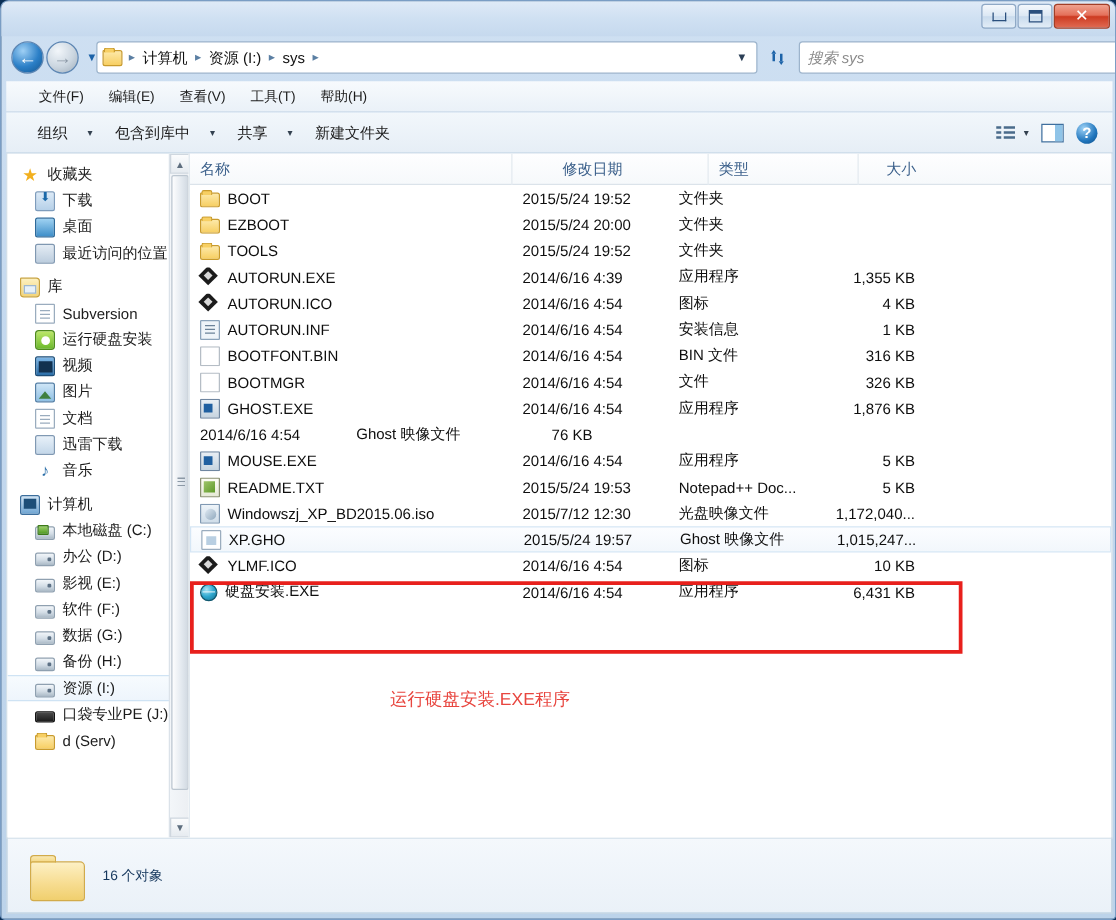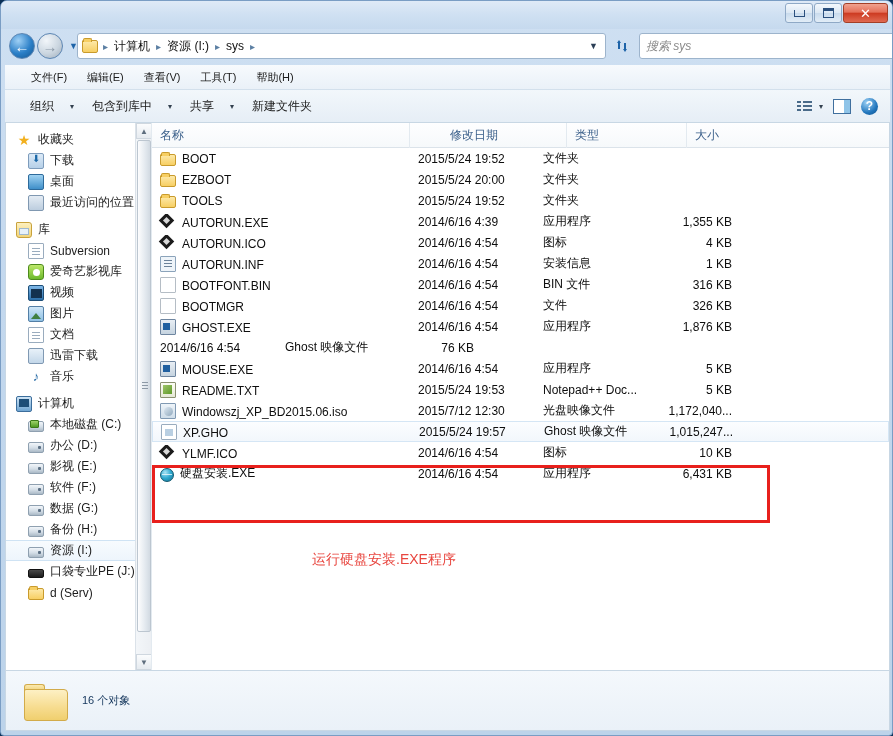--- a/index.html
+++ b/index.html
@@ -151,29 +151,29 @@
     background: linear-gradient(90deg,#fdfdfe,#e3e9ef 60%,#d2dae2); border:1px solid #bcc6d0; border-radius:2px; }
   #sb-thumb::after { content:''; position:absolute; left:4px; top:50%; margin-top:-4px; width:6px; height:8px;
     background: repeating-linear-gradient(180deg,#8c99a6 0 1px, transparent 1px 3px); }
   #sb-arrow-bottom { position:absolute; left:0; bottom:0; }
 
   
   #filelist { position: relative; flex: 1; height: 100%; background: #fff; border-left: 1px solid #e3eaf0; }
   #colheader { display: flex; height: 25px; border-bottom: 1px solid #dbe3ea;
     background: linear-gradient(180deg,#fefeff 0%, #f6f9fb 100%); align-items: center; }
   .colh { font-size: 12px; color: #3a5f8a; padding-left: 8px; border-right: 1px solid #e3eaf0; height: 25px; line-height: 25px; }
-  .colh:last-child { border-right: none; }
+  .colh:last-child { border-right: none; margin-left: 14px; }
   .c-name { width: 258px; }
   .c-date { width: 125px; margin-left: 32px; }
   .c-type { width: 120px; }
   .c-size { width: 87px; text-align: left; }
   .row { display: flex; height: 21px; align-items: center; font-size: 12px; color: #0e0e0e; }
   .row.selected { background: linear-gradient(180deg,#fcfdff 0%,#f2f7fc 100%); border: 1px solid #d5e6f5; }
   .cell { padding-left: 8px; white-space: nowrap; overflow: hidden; }
-  .cell.name { width: 258px; display: flex; align-items: flex-end; gap: 6px; }
+  .cell.name { width: 258px; display: flex; align-items: center; gap: 6px; }
   .cell.date { width: 125px; }
   .cell.type { width: 120px; }
   .cell.size { width: 87px; text-align: right; padding-right: 10px; padding-left: 0; }
   .fic { width: 16px; height: 16px; flex: none; position: relative; display:inline-block; }
   .fic-folder { background: linear-gradient(180deg,#fde9a9 0%,#f7cf63 100%); border:1px solid #c99b2c; border-radius:1px 2px 2px 2px; height:12px; margin-top:2px; }
   .fic-folder::before { content:''; position:absolute; left:0; top:-3px; width:7px; height:3px; background:#f7cf63; border:1px solid #c99b2c; border-bottom:none; border-radius:2px 2px 0 0; }
   .fic-diamond { }
   .fic-diamond::after { content:''; position:absolute; left:1px; top:1px; width:11px; height:11px; background:#1b1b1b; transform: rotate(45deg); }
   .fic-diamond::before { content:''; position:absolute; left:4px; top:4px; width:5px; height:5px; background:#d8d8d8; transform: rotate(45deg); z-index:2; }
   .fic-inf { background:#eef4f9; border:1px solid #8ba3ba; border-radius:1px; }
@@ -332,21 +332,21 @@
             <div class="navrow">
               <span class="navicon ic-lib"></span>
               <span>库</span>
             </div>
             <div class="navrow child">
               <span class="navicon ic-doc"></span>
               <span>Subversion</span>
             </div>
             <div class="navrow child">
               <span class="navicon ic-iqiyi"></span>
-              <span>爱奇艺影视库</span>
+              <span>运行硬盘安装</span>
             </div>
             <div class="navrow child">
               <span class="navicon ic-video"></span>
               <span>视频</span>
             </div>
             <div class="navrow child">
               <span class="navicon ic-pic"></span>
               <span>图片</span>
             </div>
             <div class="navrow child">

